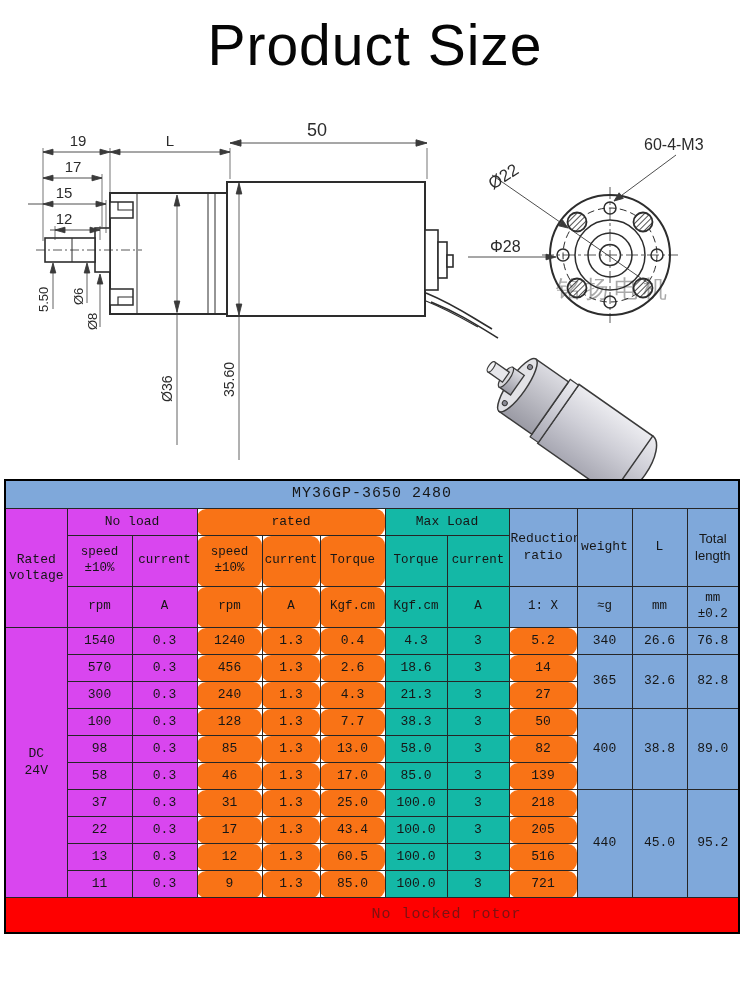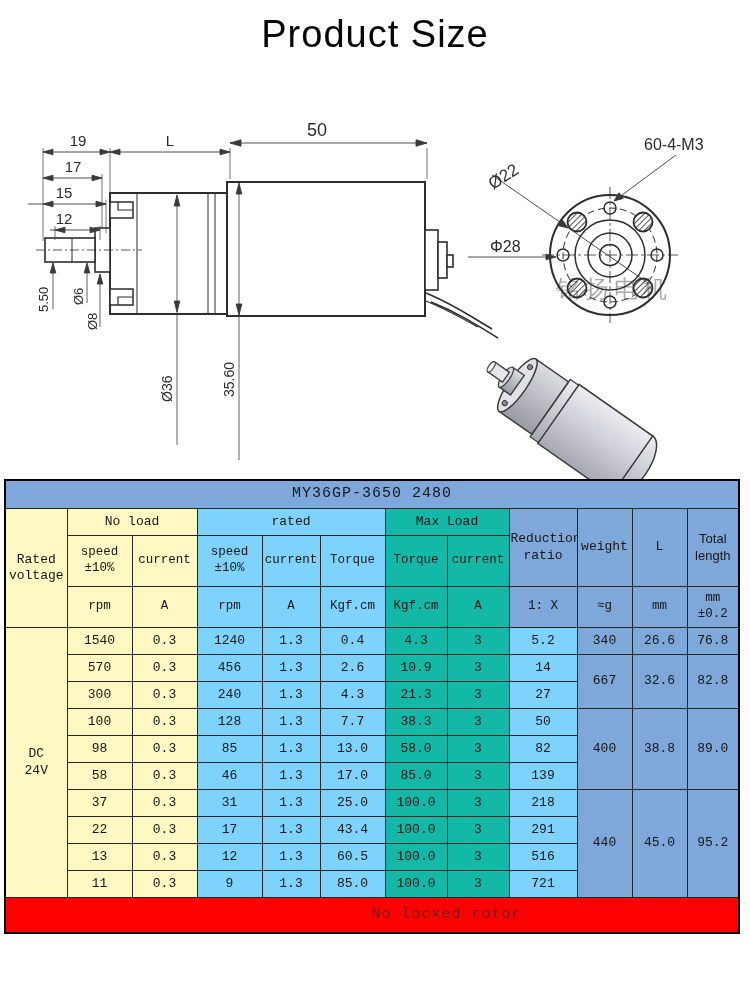--- a/index.html
+++ b/index.html
@@ -1,28 +1,28 @@
 <!DOCTYPE html>
 <html><head>
 <meta charset="utf-8">
 <style>
   html,body{margin:0;padding:0;background:#fff;}
   .page{position:relative;width:750px;height:1000px;background:#fff;overflow:hidden;
         font-family:"Liberation Mono",monospace;}
   .title{position:absolute;top:14px;left:0;width:100%;text-align:center;
-         font-family:"Liberation Sans",sans-serif;font-size:38px;line-height:1.1;
+         font-family:"Liberation Sans",sans-serif;font-size:57px;line-height:1.1;
          color:#060606;letter-spacing:1px;}
   svg text{font-family:"Liberation Sans",sans-serif;fill:#2b2b2b;}
 
   table.spec{position:absolute;top:479px;left:4px;width:734px;border-collapse:collapse;
              table-layout:fixed;border:2px solid #000;}
   table.spec td{border:1px solid #262626;text-align:center;vertical-align:middle;
                 font-size:13px;color:#161616;padding:0 1px;overflow:hidden;line-height:1.25;}
-  .cream{background:#fef9c3;margin-left:16px;}
-  .lblue{background:#7dd3fc;}
+  .cream{background:#d946ef;margin-left:16px;}
+  .lblue{background:#f97316;border-radius:9px;}
   .pink{background:#14b8a6;}
   .mblue{background:#7fa8da;}
   tr.banner td{height:27px;font-size:15px;letter-spacing:1px;}
   tr.grp td{height:26px;}
   tr.sub td{height:50px;font-size:12.5px;}
   tr.unit td{height:40px;font-size:12.5px;}
   tr.data td{height:26px;}
   tr.foot td{background:#fe0000;height:34px;color:#7c1212;font-size:15px;
              padding-left:150px;letter-spacing:1px;margin-top:20px;}
   td.totlen{font-family:"Liberation Sans",sans-serif;font-size:12.5px;}
@@ -255,24 +255,24 @@
       <td class="mblue">340</td>
       <td class="mblue">26.6</td>
       <td class="mblue">76.8</td>
     </tr>
     <tr class="data">
       <td class="cream">570</td>
       <td class="cream">0.3</td>
       <td class="lblue">456</td>
       <td class="lblue">1.3</td>
       <td class="lblue">2.6</td>
-      <td class="pink">10.9</td>
+      <td class="pink">18.6</td>
       <td class="pink">3</td>
       <td class="lblue">14</td>
-      <td class="mblue" rowspan="2">667</td>
+      <td class="mblue" rowspan="2">365</td>
       <td class="mblue" rowspan="2">32.6</td>
       <td class="mblue" rowspan="2">82.8</td>
     </tr>
     <tr class="data">
       <td class="cream">300</td>
       <td class="cream">0.3</td>
       <td class="lblue">240</td>
       <td class="lblue">1.3</td>
       <td class="lblue">4.3</td>
       <td class="pink">21.3</td>
@@ -326,21 +326,21 @@
       <td class="mblue" rowspan="4">95.2</td>
     </tr>
     <tr class="data">
       <td class="cream">22</td>
       <td class="cream">0.3</td>
       <td class="lblue">17</td>
       <td class="lblue">1.3</td>
       <td class="lblue">43.4</td>
       <td class="pink">100.0</td>
       <td class="pink">3</td>
-      <td class="lblue">291</td>
+      <td class="lblue">205</td>
     </tr>
     <tr class="data">
       <td class="cream">13</td>
       <td class="cream">0.3</td>
       <td class="lblue">12</td>
       <td class="lblue">1.3</td>
       <td class="lblue">60.5</td>
       <td class="pink">100.0</td>
       <td class="pink">3</td>
       <td class="lblue">516</td>

